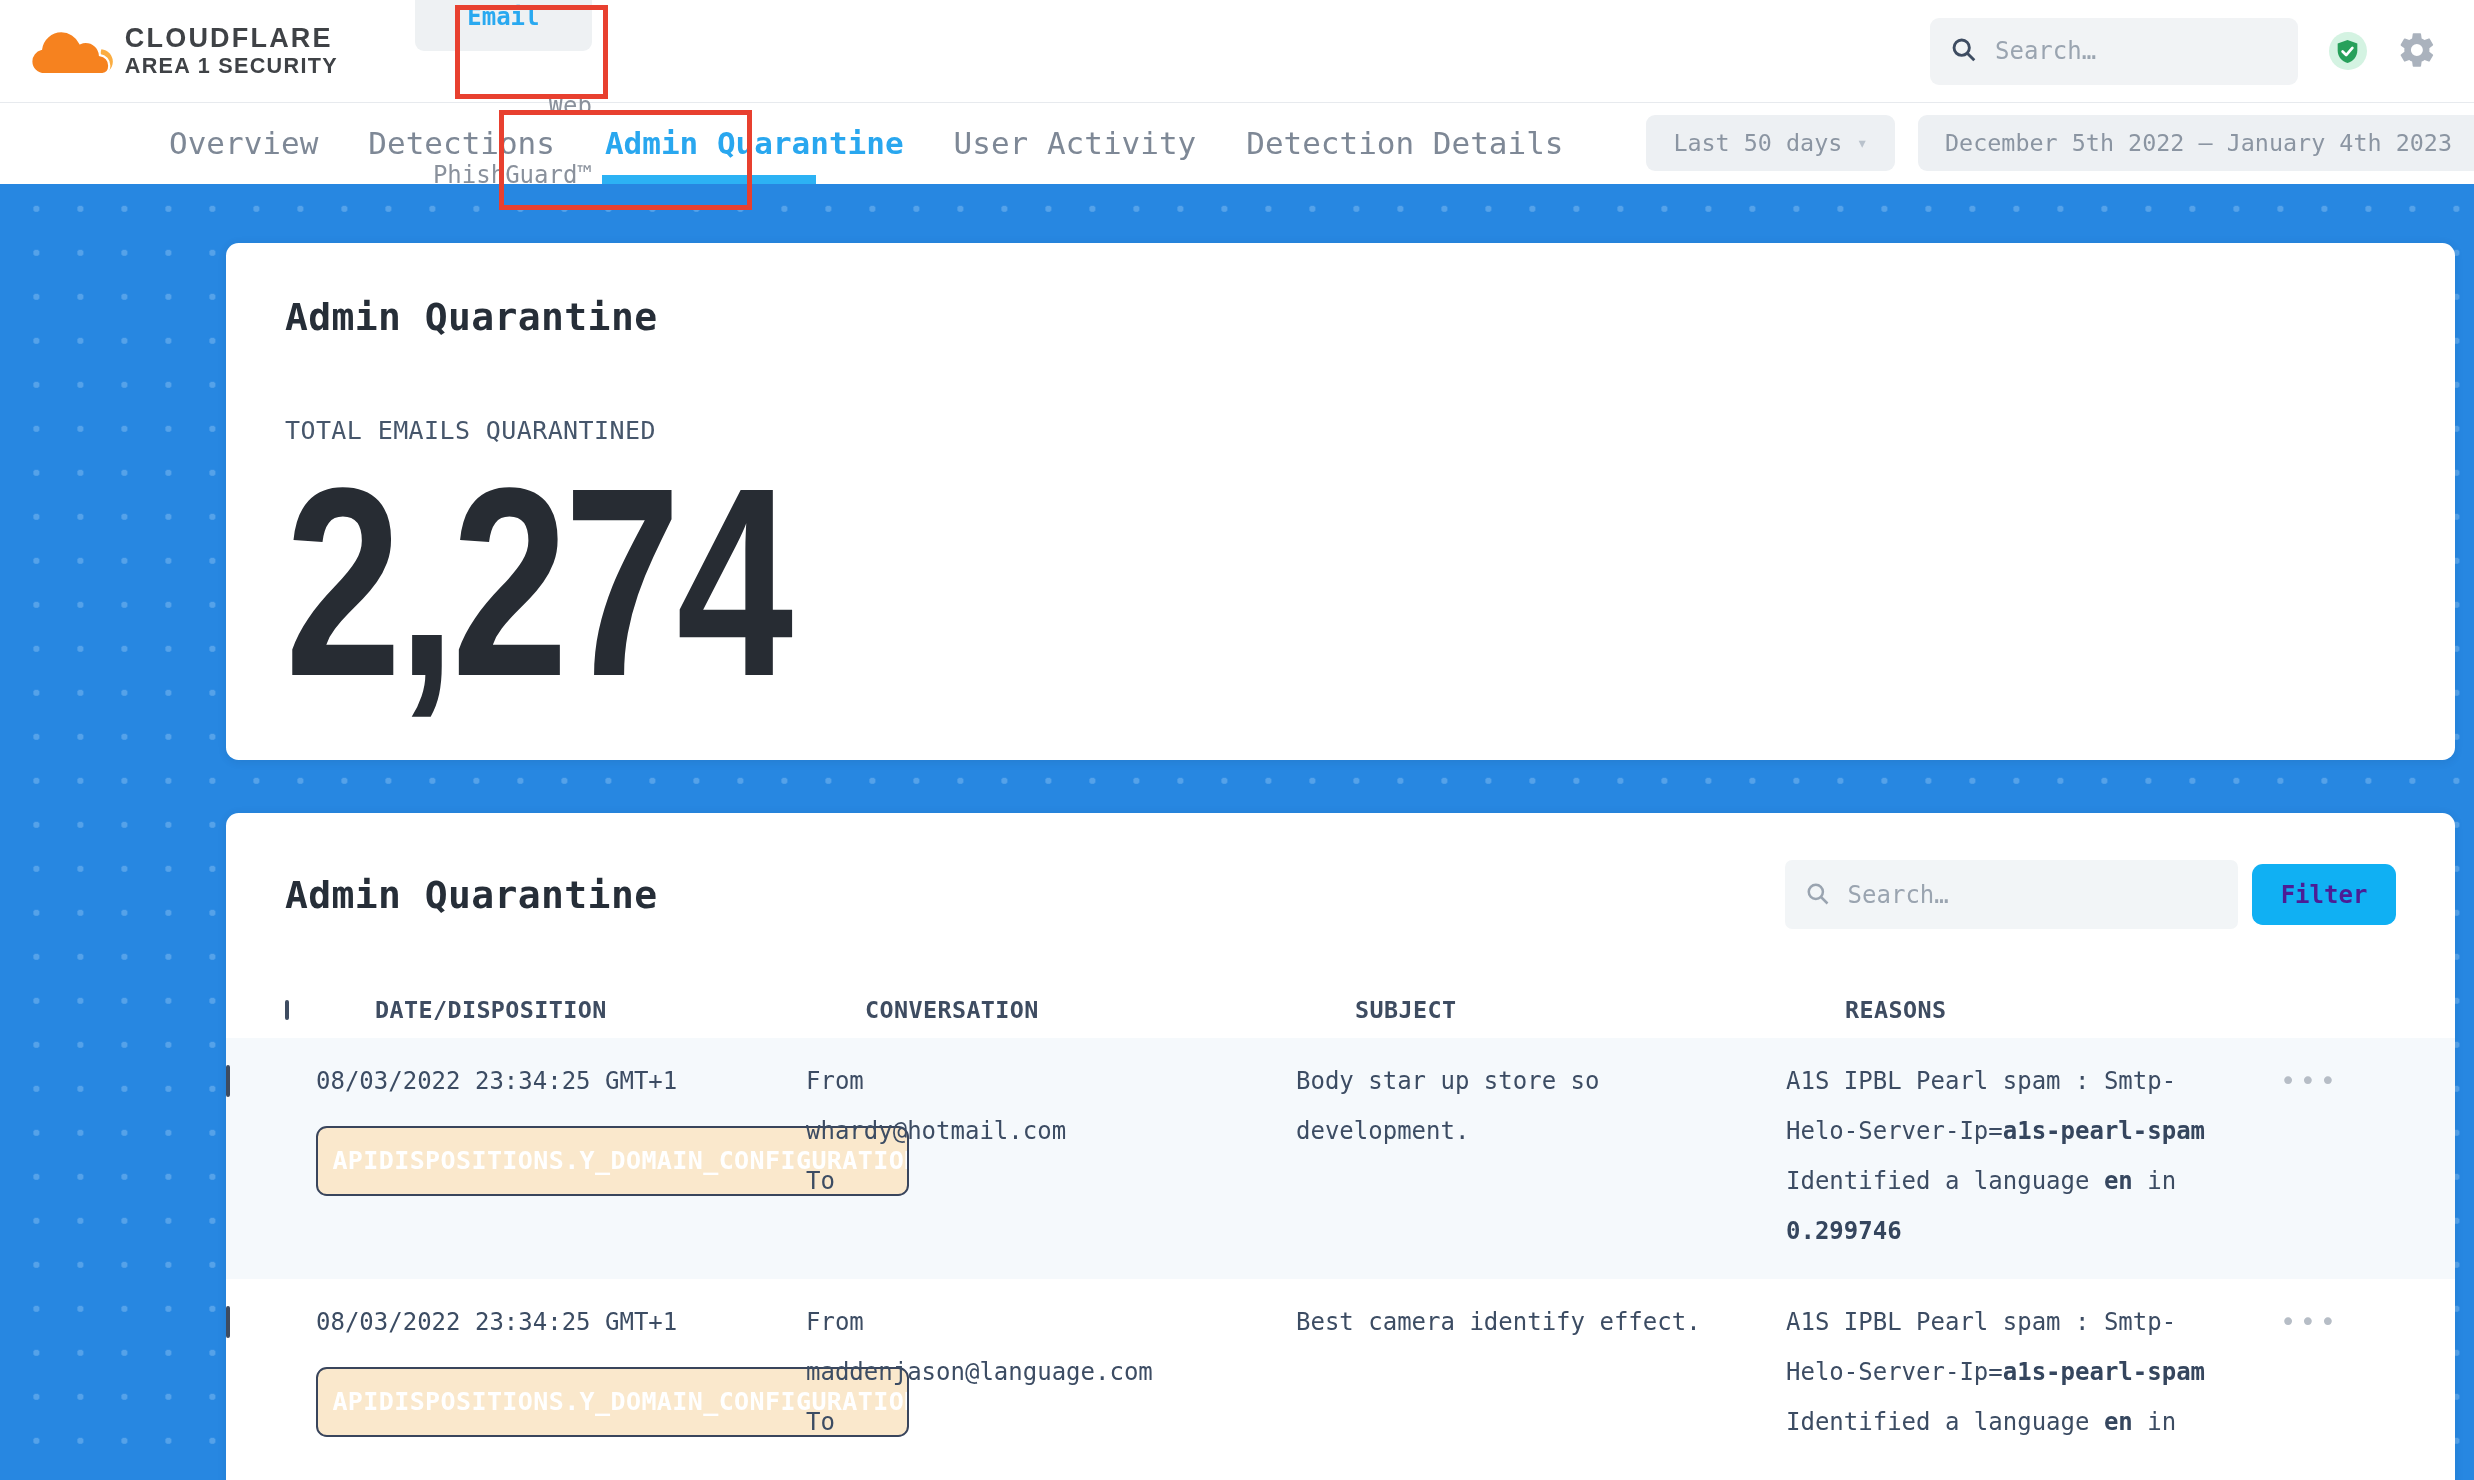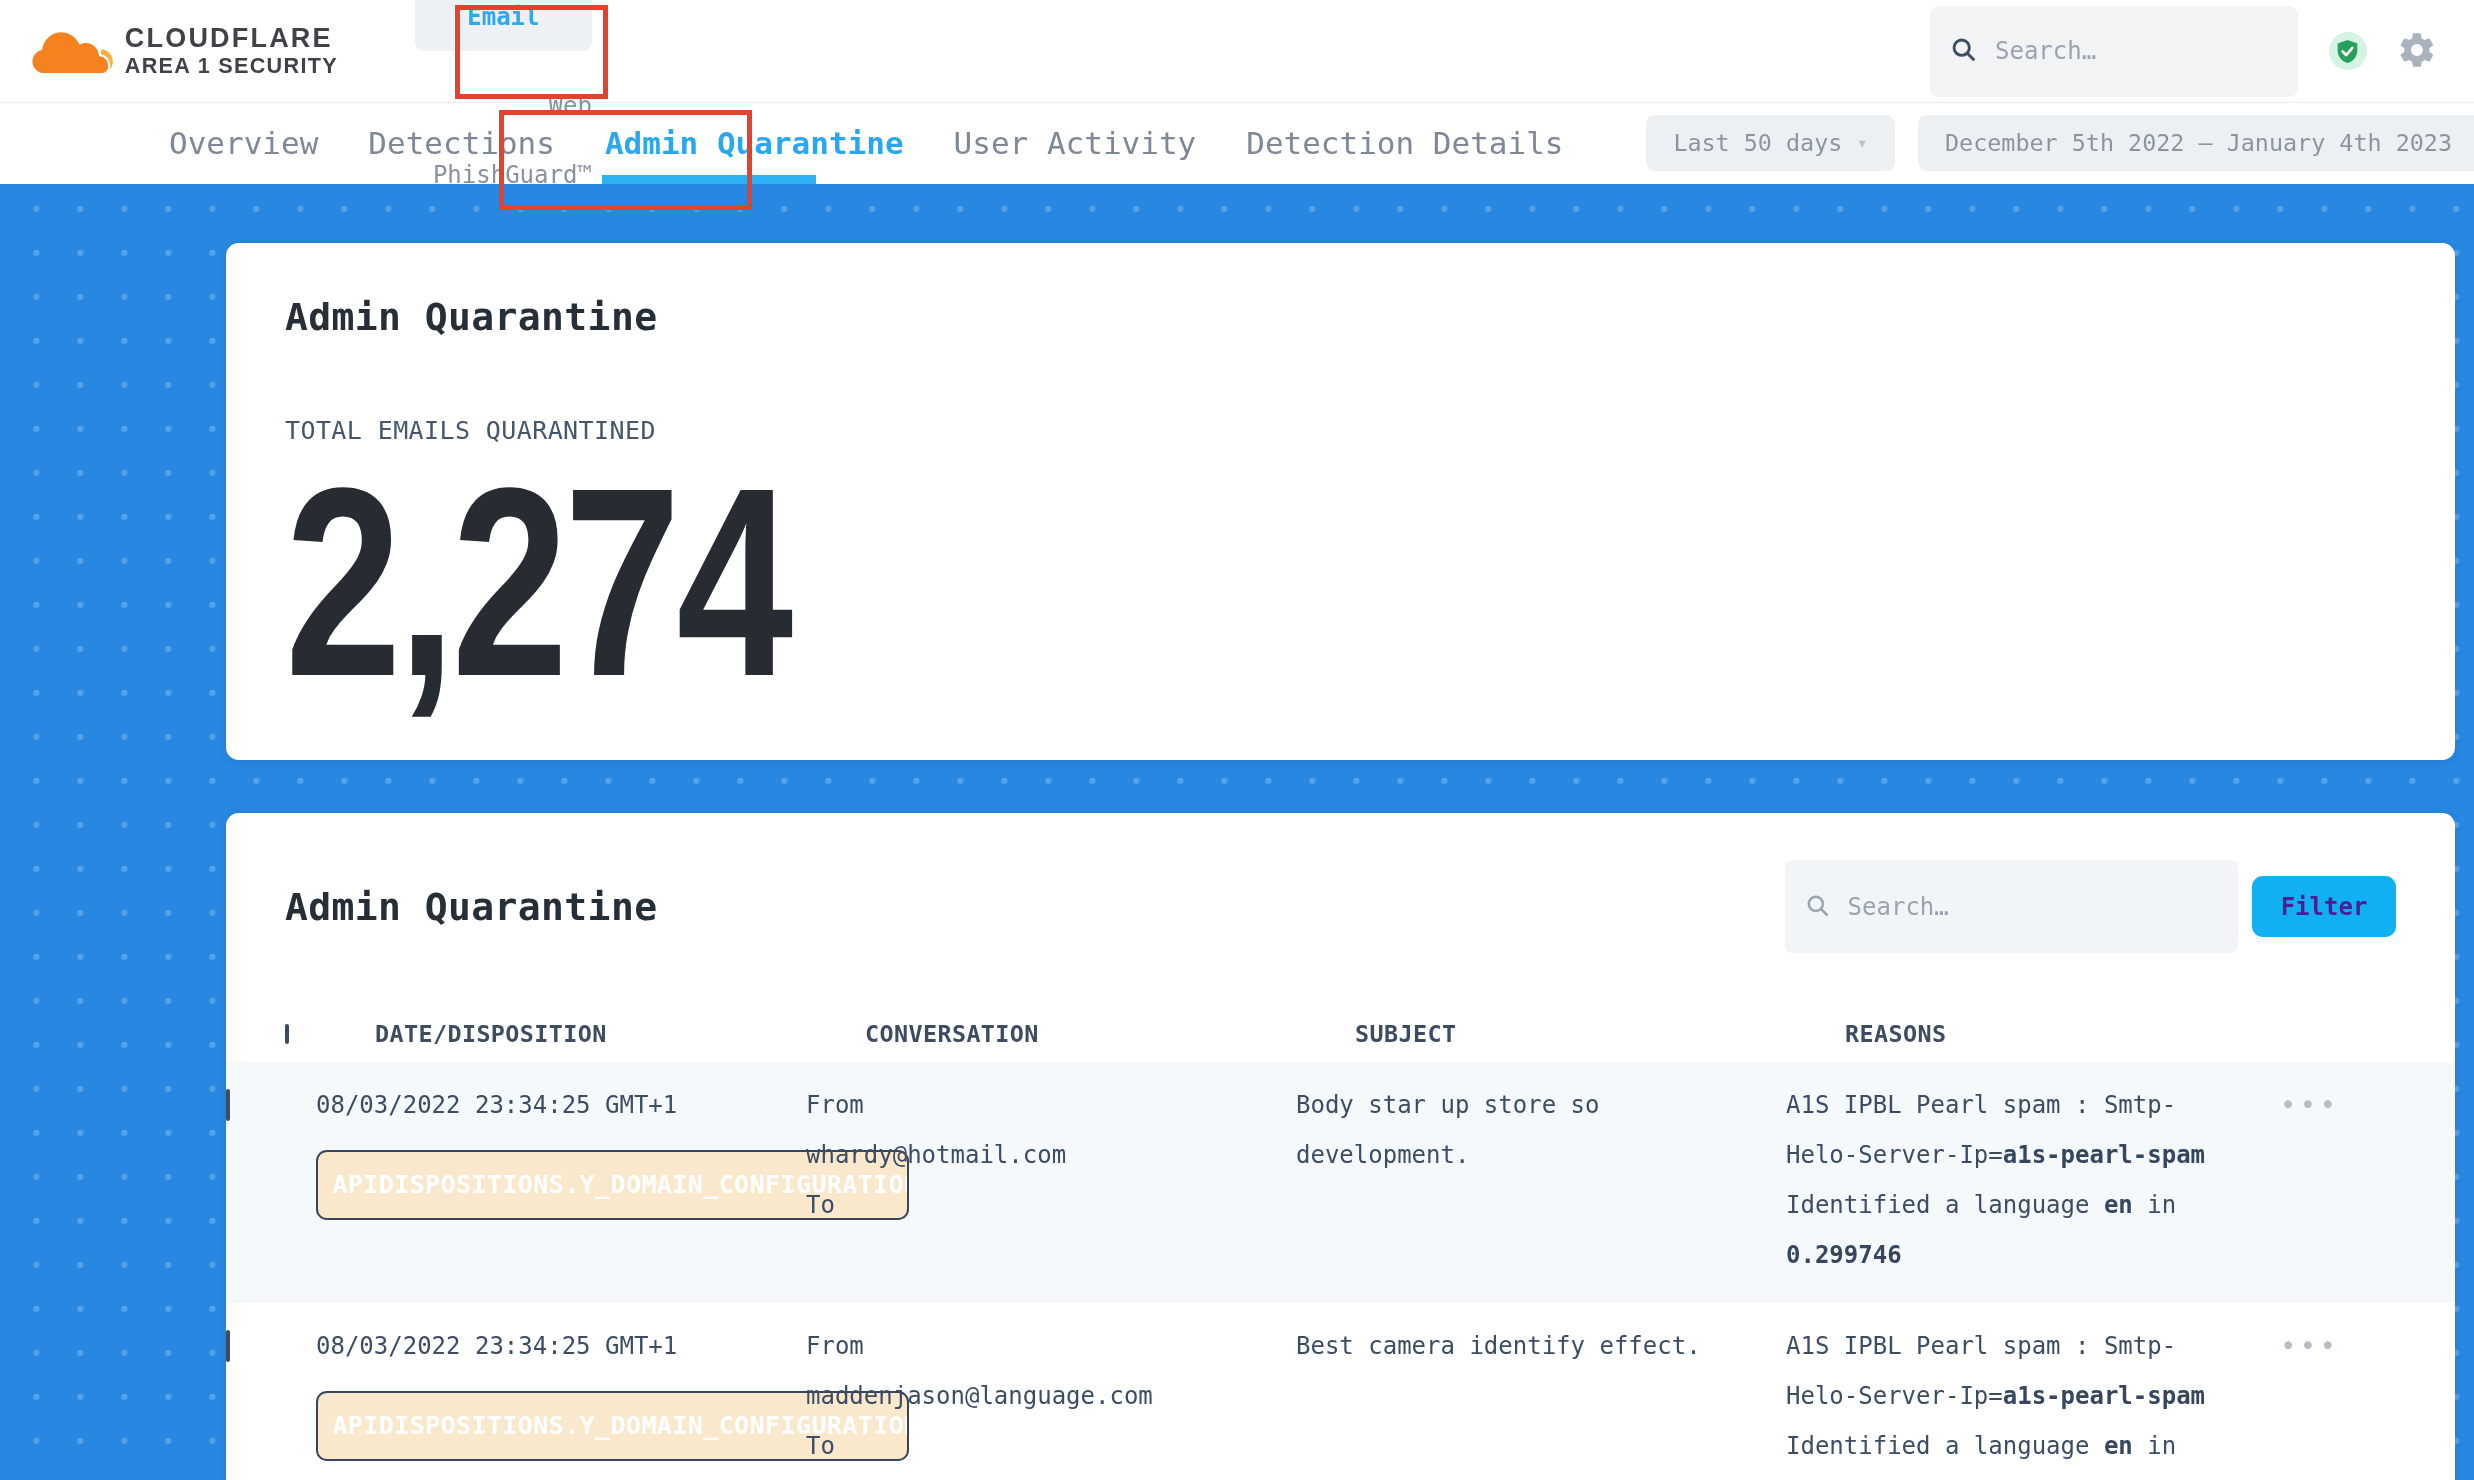--- a/index.html
+++ b/index.html
@@ -26,21 +26,21 @@
   .topnav{display:flex;align-items:flex-end;margin-left:77px;gap:41px;flex-direction:column;}
   .topnav-item{font-size:24px;color:#8a919c;font-weight:500;}
   .topnav-pill{
     background:#eef1f3;border-radius:9px;height:68px;min-width:123px;
     display:flex;align-items:center;justify-content:center;padding:0 27px;
   }
   .topnav-pill .topnav-item{color:#29a9f0;font-weight:700;}
   .header-right{margin-left:auto;display:flex;align-items:center;margin-right:38px;gap:30.5px;}
   .search-box{
     width:328px;height:59px;background:#f1f3f5;border-radius:9px;
-    display:flex;align-items:center;padding:16px 20px;gap:16px;
+    display:flex;align-items:center;padding:4px 20px;gap:16px;
   }
   .search-box input{
     border:none;outline:none;background:transparent;width:100%;
     font-family:inherit;font-size:24px;color:#3e4c61;
   }
   .search-box input::placeholder{color:#9aa4b0;}
   .shield-wrap{width:38px;height:38px;border-radius:50%;background:#d4f3e2;
     display:flex;align-items:center;justify-content:center;}
   
   .subnav{

